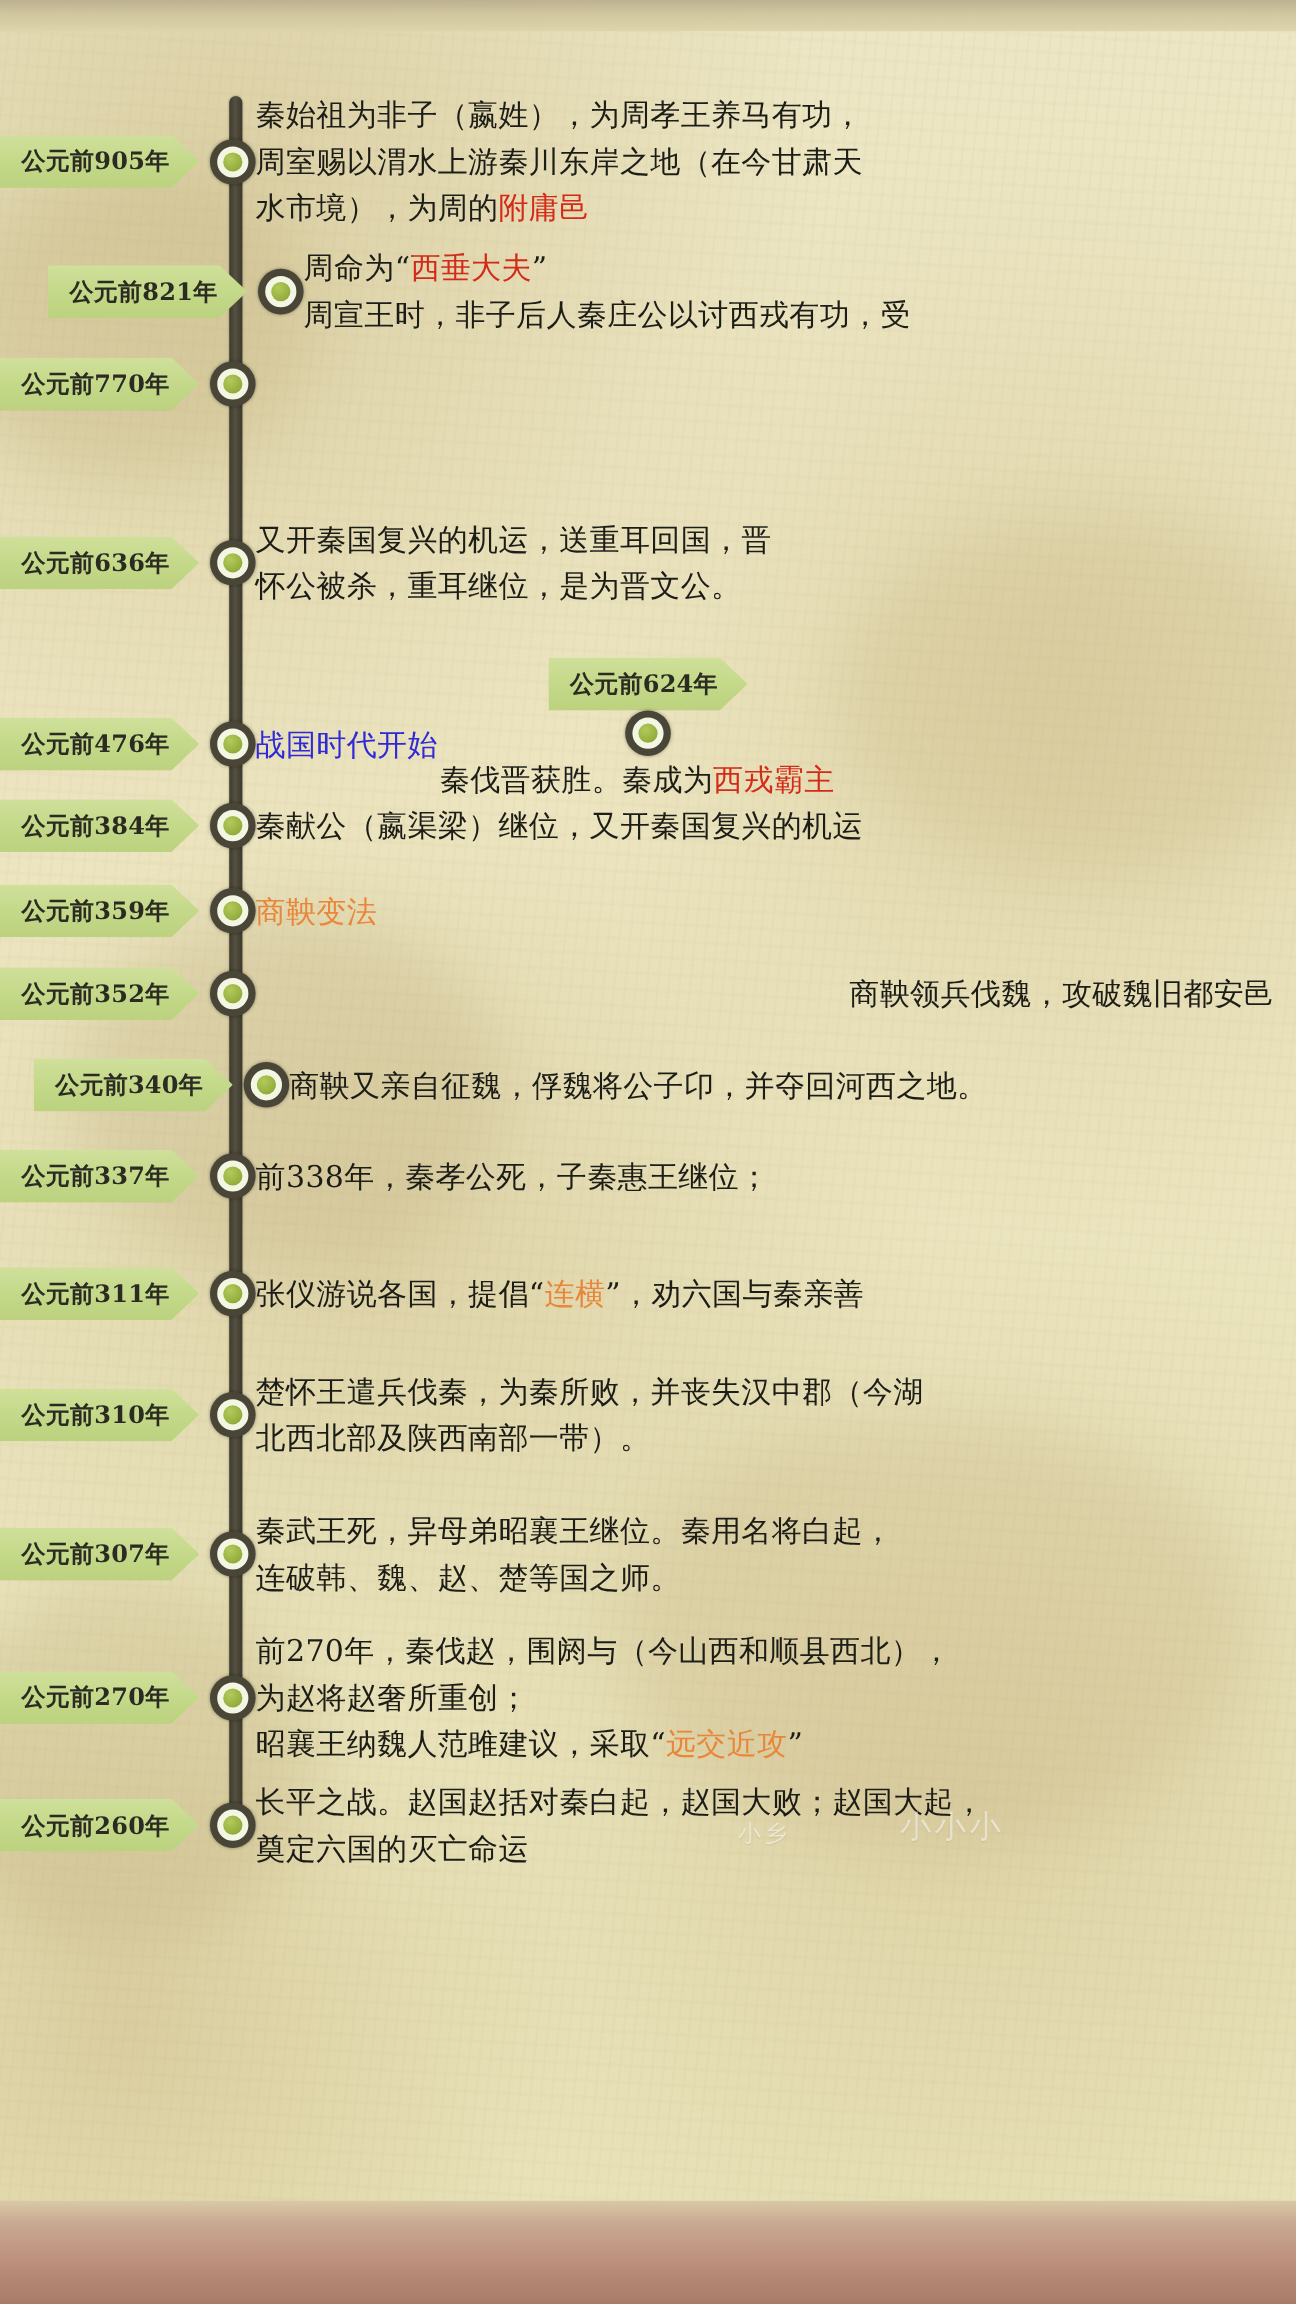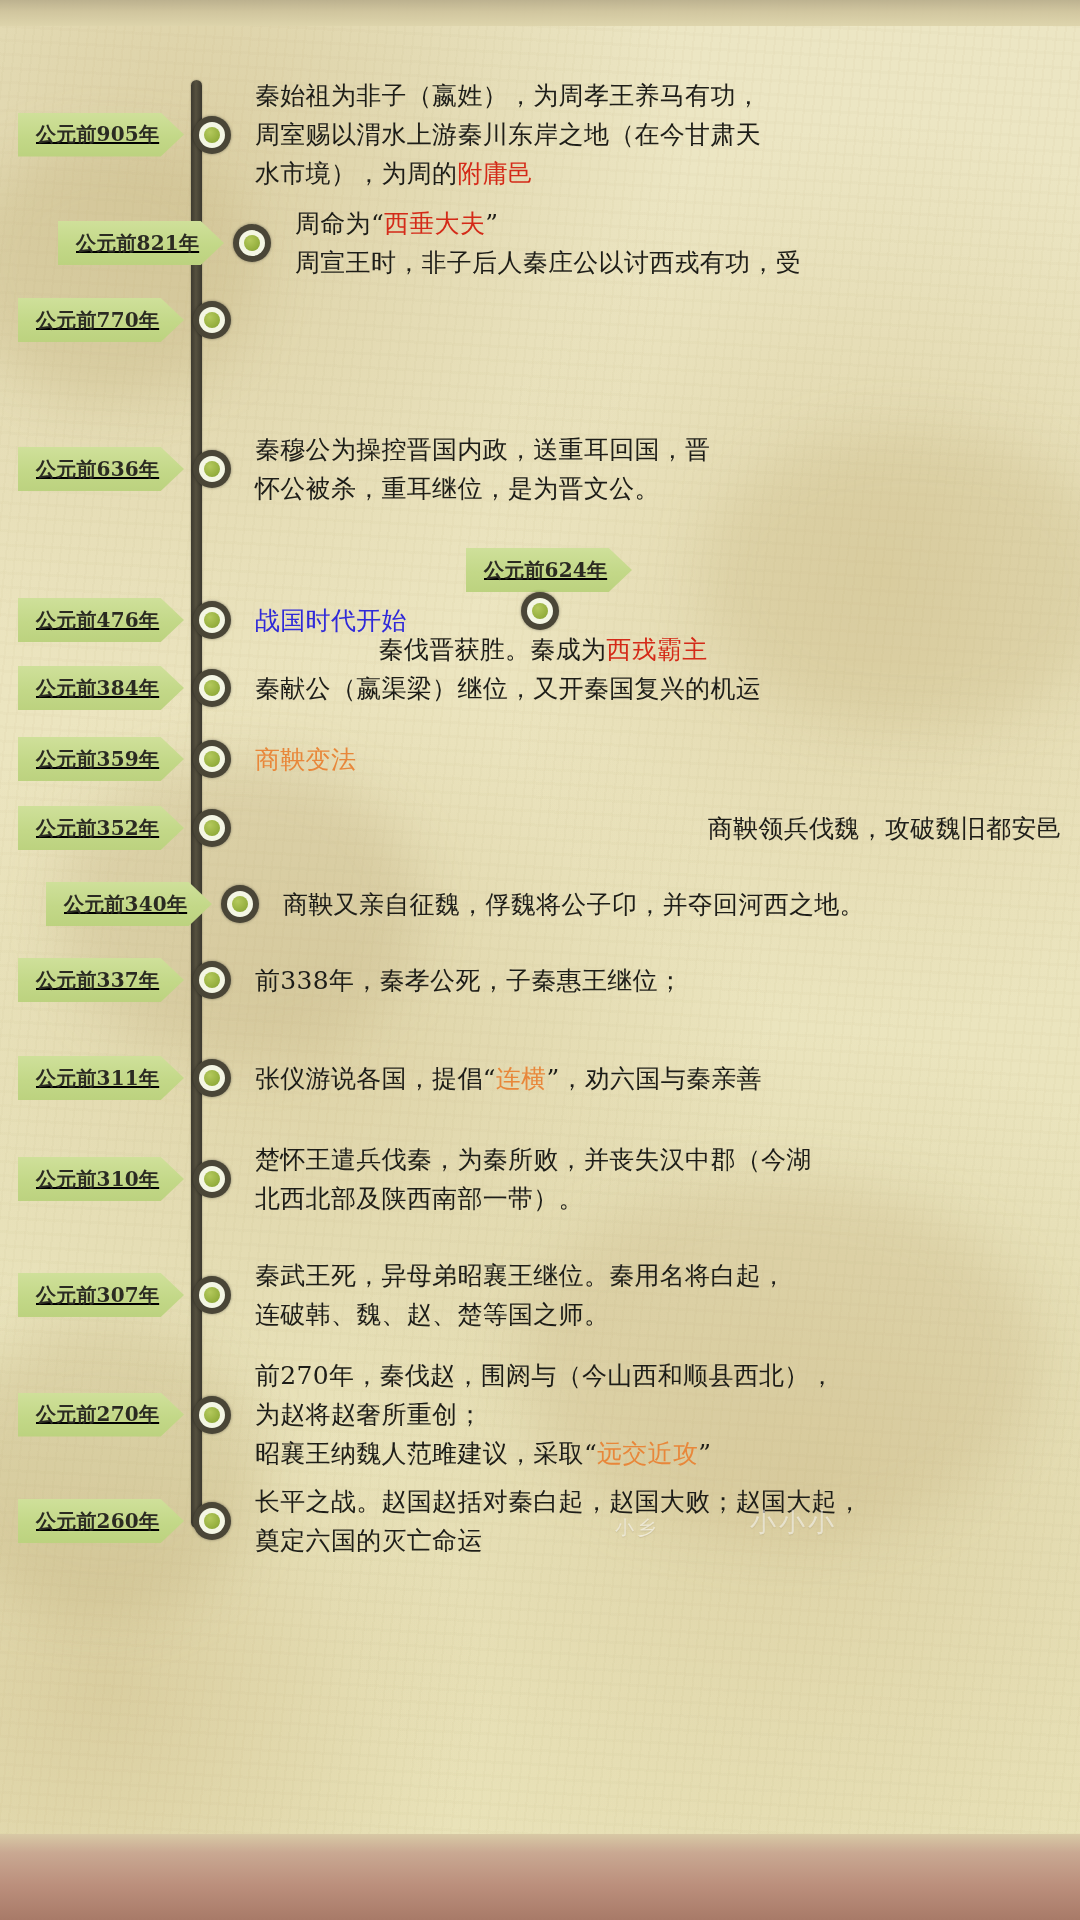--- a/index.html
+++ b/index.html
@@ -74,28 +74,26 @@
     width: 1080px;
     display: flex;
     align-items: center;
   }
 
   
   .badge {
     position: relative;
     width: 166px;
     height: 44px;
-    margin-left: 18px;
     flex: 0 0 auto;
     background: linear-gradient(180deg, #cfe09a 0%, #c3d888 55%, #bcd27f 100%);
     clip-path: polygon(0 0, 86% 0, 100% 50%, 86% 100%, 0 100%);
     display: flex;
     align-items: center;
     box-shadow: 0 1px 1px rgba(120,130,80,.25);
-    text-decoration: underline;
   }
   .badge-label {
     font-family: "DejaVu Serif", "Liberation Serif", serif;
     font-weight: bold;
     font-size: 20px;
     color: #2b2b22;
     padding-left: 18px;
     letter-spacing: .2px;
     white-space: nowrap;
   }
@@ -127,21 +125,20 @@
   .node::after {
     content: "";
     position: absolute;
     width: 16px; height: 16px;
     border-radius: 50%;
     background: radial-gradient(circle at 36% 32%, #b4c95c 0%, #93ad3c 70%, #7d9630 100%);
   }
 
   .entry-text {
     flex: 1 1 auto;
-    margin-left: 24px;
     padding-right: 18px;
     font-family: "DejaVu Serif", "Liberation Serif", serif;
     font-size: 25px;
     line-height: 39px;
     color: #1d1d18;
     letter-spacing: .3px;
   }
   .entry-text .ln { display: block; white-space: nowrap; }
 
   .hl-red    { color: #d42a18; }
@@ -206,21 +203,21 @@
         <div class="spacer"></div>
         <div class="node"></div>
       </div>
       <div class="row" style="top: 404px;">
         <div class="badge">
           <span class="badge-label">公元前636年</span>
         </div>
         <div class="spacer"></div>
         <div class="node"></div>
         <div class="entry-text">
-          <span class="ln"><span>秦穆公为操控晋国内政，送重耳回国，晋</span></span>
+          <span class="ln"><span>又开秦国复兴的机运，送重耳回国，晋</span></span>
           <span class="ln"><span>怀公被杀，重耳继位，是为晋文公。</span></span>
         </div>
       </div>
       <div class="row" style="top: 522px; flex-direction: column;">
         <div class="badge">
           <span class="badge-label">公元前624年</span>
         </div>
         <div class="spacer"></div>
         <div class="node"></div>
         <div class="entry-text">

